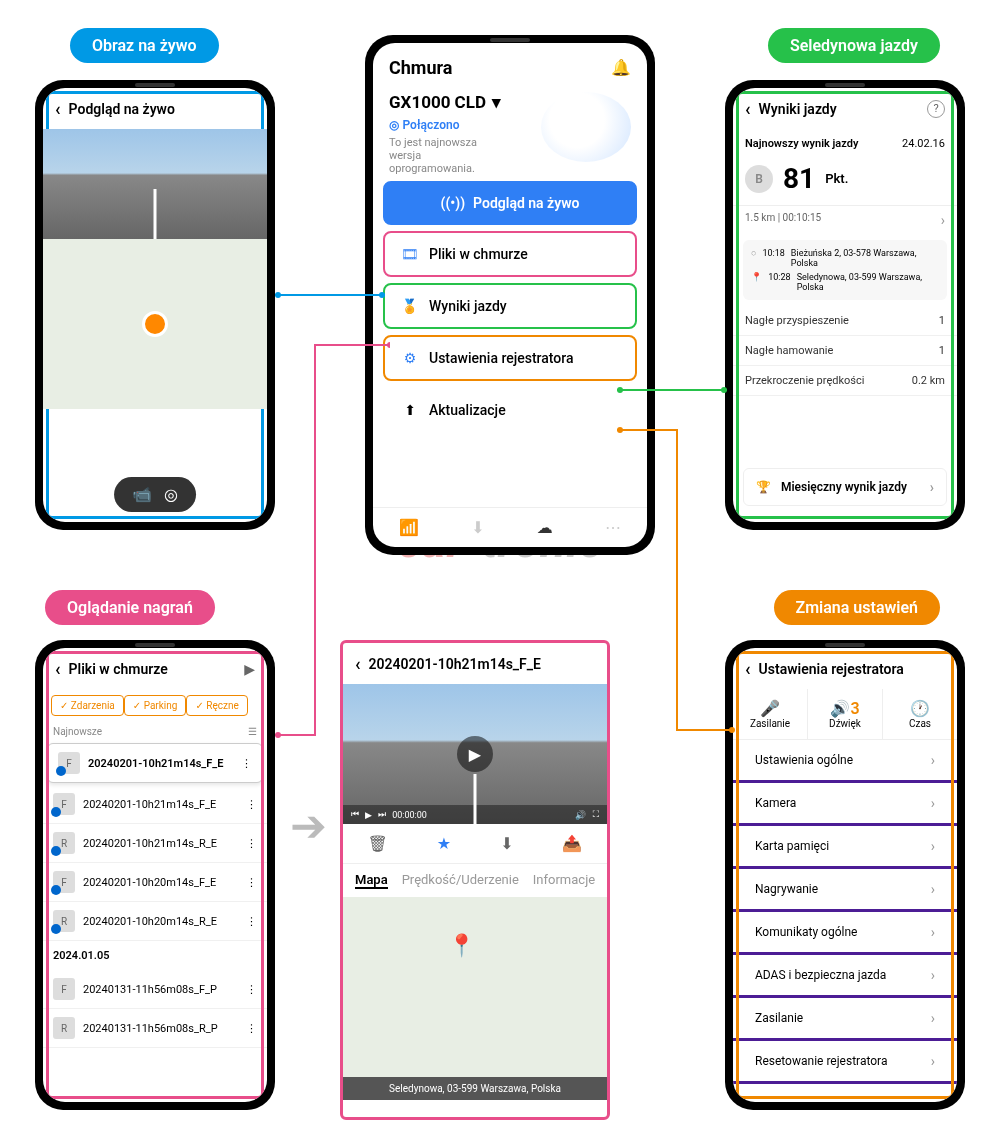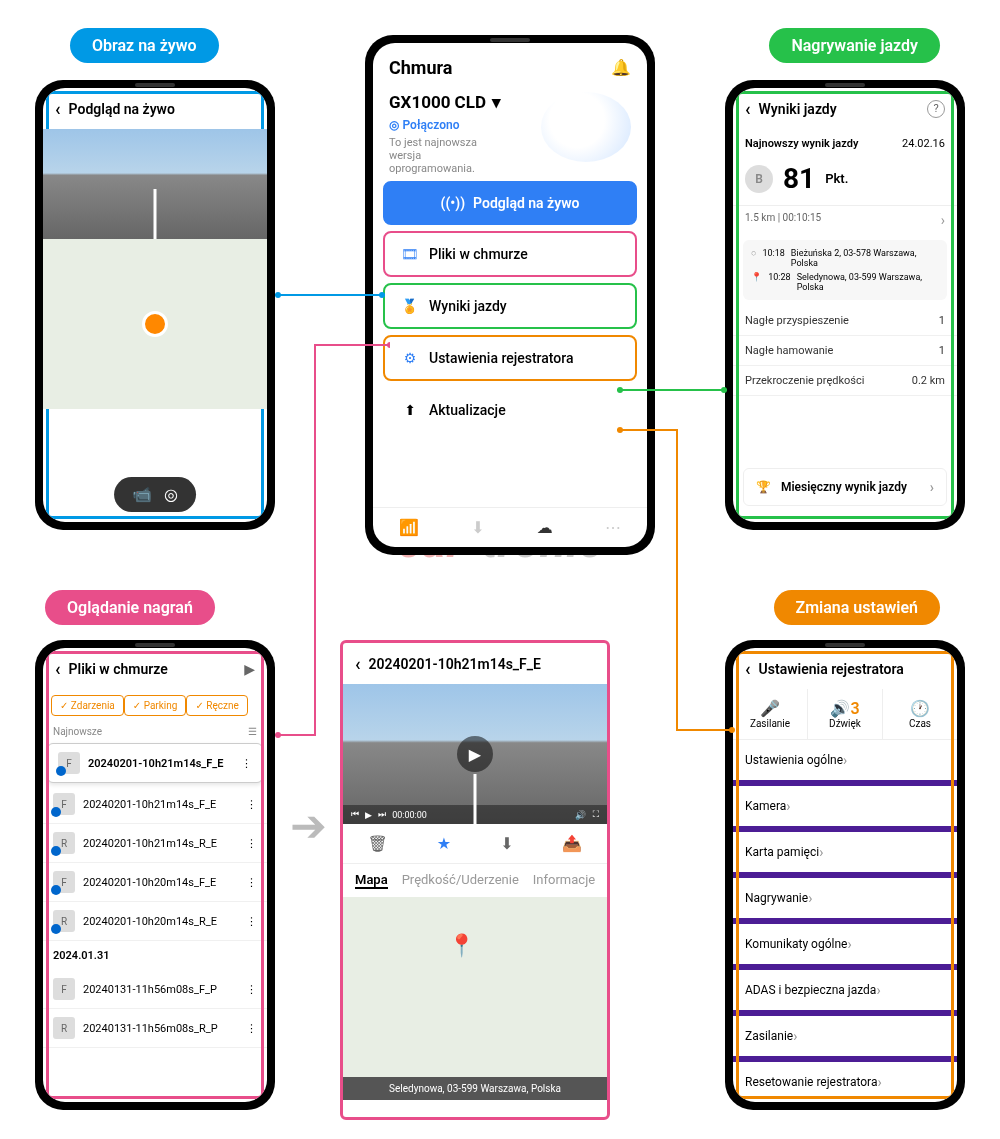--- a/index.html
+++ b/index.html
@@ -28,21 +28,21 @@
 .icon-tile{width:22px;height:22px;display:inline-flex;align-items:center;justify-content:center}
 .tabs-bottom{display:flex;justify-content:space-around;padding:10px 0;border-top:1px solid #eee;position:absolute;bottom:0;width:100%}
 .score-row{display:flex;justify-content:space-between;padding:8px 12px;font-size:11px;color:#333;border-bottom:1px solid #f0f0f0}
 .files-filter{display:flex;padding:6px 8px}
 .filter-btn{border:1px solid #f08800;color:#f08800;font-size:10px;padding:4px 8px;border-radius:4px}
 .file-row{display:flex;align-items:center;gap:8px;padding:8px 10px;border-bottom:1px solid #f0f0f0;font-size:11px}
 .file-icon{width:22px;height:22px;background:#ddd;border-radius:3px;display:flex;align-items:center;justify-content:center;font-size:10px;color:#666;position:relative}
 .file-icon .star{position:absolute;bottom:-2px;left:-2px;width:10px;height:10px;background:#0066cc;border-radius:50%}
 .set-grid{display:flex;border-bottom:1px solid #eee}
 .set-grid>div{flex:1;text-align:center;padding:10px 4px;border-right:1px solid #eee;font-size:10px}
-.set-row{display:flex;justify-content:flex-start;align-items:center;padding:12px 12px;border-bottom:6px solid #4c1d95;font-size:12px}
+.set-row{display:flex;justify-content:space-between;align-items:center;padding:12px 22px;border-bottom:3px solid #4c1d95;font-size:12px}
 .chev{color:#999;font-size:14px}
 .connector{position:absolute;pointer-events:none}
 .watermark{position:absolute;left:50%;top:540px;transform:translate(-50%,-50%);font-size:48px;font-weight:700;font-style:italic;opacity:0.35}
 .watermark .r{color:#d02020}
 .watermark .g{color:#666}
 .arrow-big{position:absolute;font-size:44px;color:#bbb}
 .help-circ{width:18px;height:18px;border:1px solid #999;border-radius:50%;display:inline-flex;align-items:center;justify-content:center;font-size:11px;color:#666}
 .medal{width:28px;height:28px;border-radius:50%;background:#ddd;display:inline-flex;align-items:center;justify-content:center;font-size:12px;color:#888;font-weight:600}
 .trip-box{background:#f7f7f7;border-radius:6px;padding:8px;margin:6px 10px;font-size:9px}
 .trophy-row{display:flex;align-items:center;gap:10px;padding:10px 12px;border:1px solid #eee;border-radius:6px;margin:6px 10px;font-size:12px;font-weight:600}
@@ -51,21 +51,21 @@
 .vid-tools{display:flex;justify-content:space-around;padding:10px 0;border-bottom:1px solid #eee;color:#666}
 .vid-tabs{display:flex;gap:14px;padding:8px 12px;font-size:13px;color:#999}
 .vid-tabs .act{color:#000;font-weight:600;border-bottom:2px solid #000}
 .speaker{position:absolute;left:50%;top:3px;width:40px;height:4px;background:#333;border-radius:2px;transform:translateX(-50%)}
 .camera-pill{background:#333;border-radius:18px;padding:8px 18px;display:flex;gap:12px;color:#fff;position:absolute;bottom:10px;left:50%;transform:translateX(-50%)}
 </style>
 </head>
 <body>
 
 <div class="pill blue" style="position:absolute;left:70px;top:28px">Obraz na żywo</div>
-<div class="pill green" style="position:absolute;right:60px;top:28px">Nagrywanie jazdy</div>
+<div class="pill green" style="position:absolute;right:60px;top:28px">Seledynowa jazdy</div>
 <div class="pill pink" style="position:absolute;left:45px;top:590px">Oglądanie nagrań</div>
 <div class="pill orange" style="position:absolute;right:60px;top:590px">Zmiana ustawień</div>
 
 <div class="watermark"><span class="r">car</span><span class="g">-tronic</span></div>
 
 <div class="phone" style="left:35px;top:80px;width:240px;height:450px">
 <div class="speaker"></div>
 <div class="phone-screen">
 <div class="phone-outline" style="border:3px solid #0099e5;inset:3px"></div>
 <div class="hdr">
@@ -224,21 +224,21 @@
 <div class="file-row">
         <span class="file-icon">F<span class="star"></span></span>
         <span style="flex:1">20240201-10h20m14s_F_E</span>
         <span>⋮</span>
       </div>
 <div class="file-row">
         <span class="file-icon">R<span class="star"></span></span>
         <span style="flex:1">20240201-10h20m14s_R_E</span>
         <span>⋮</span>
       </div>
-<div style="padding:8px 10px;font-size:11px;font-weight:600">2024.01.31</div>
+<div style="padding:8px 10px;font-size:11px;font-weight:600">2024.01.05</div>
 <div class="file-row">
         <span class="file-icon">F</span>
         <span style="flex:1">20240131-11h56m08s_F_P</span>
         <span>⋮</span>
       </div>
 <div class="file-row">
         <span class="file-icon">R</span>
         <span style="flex:1">20240131-11h56m08s_R_P</span>
         <span>⋮</span>
       </div>

